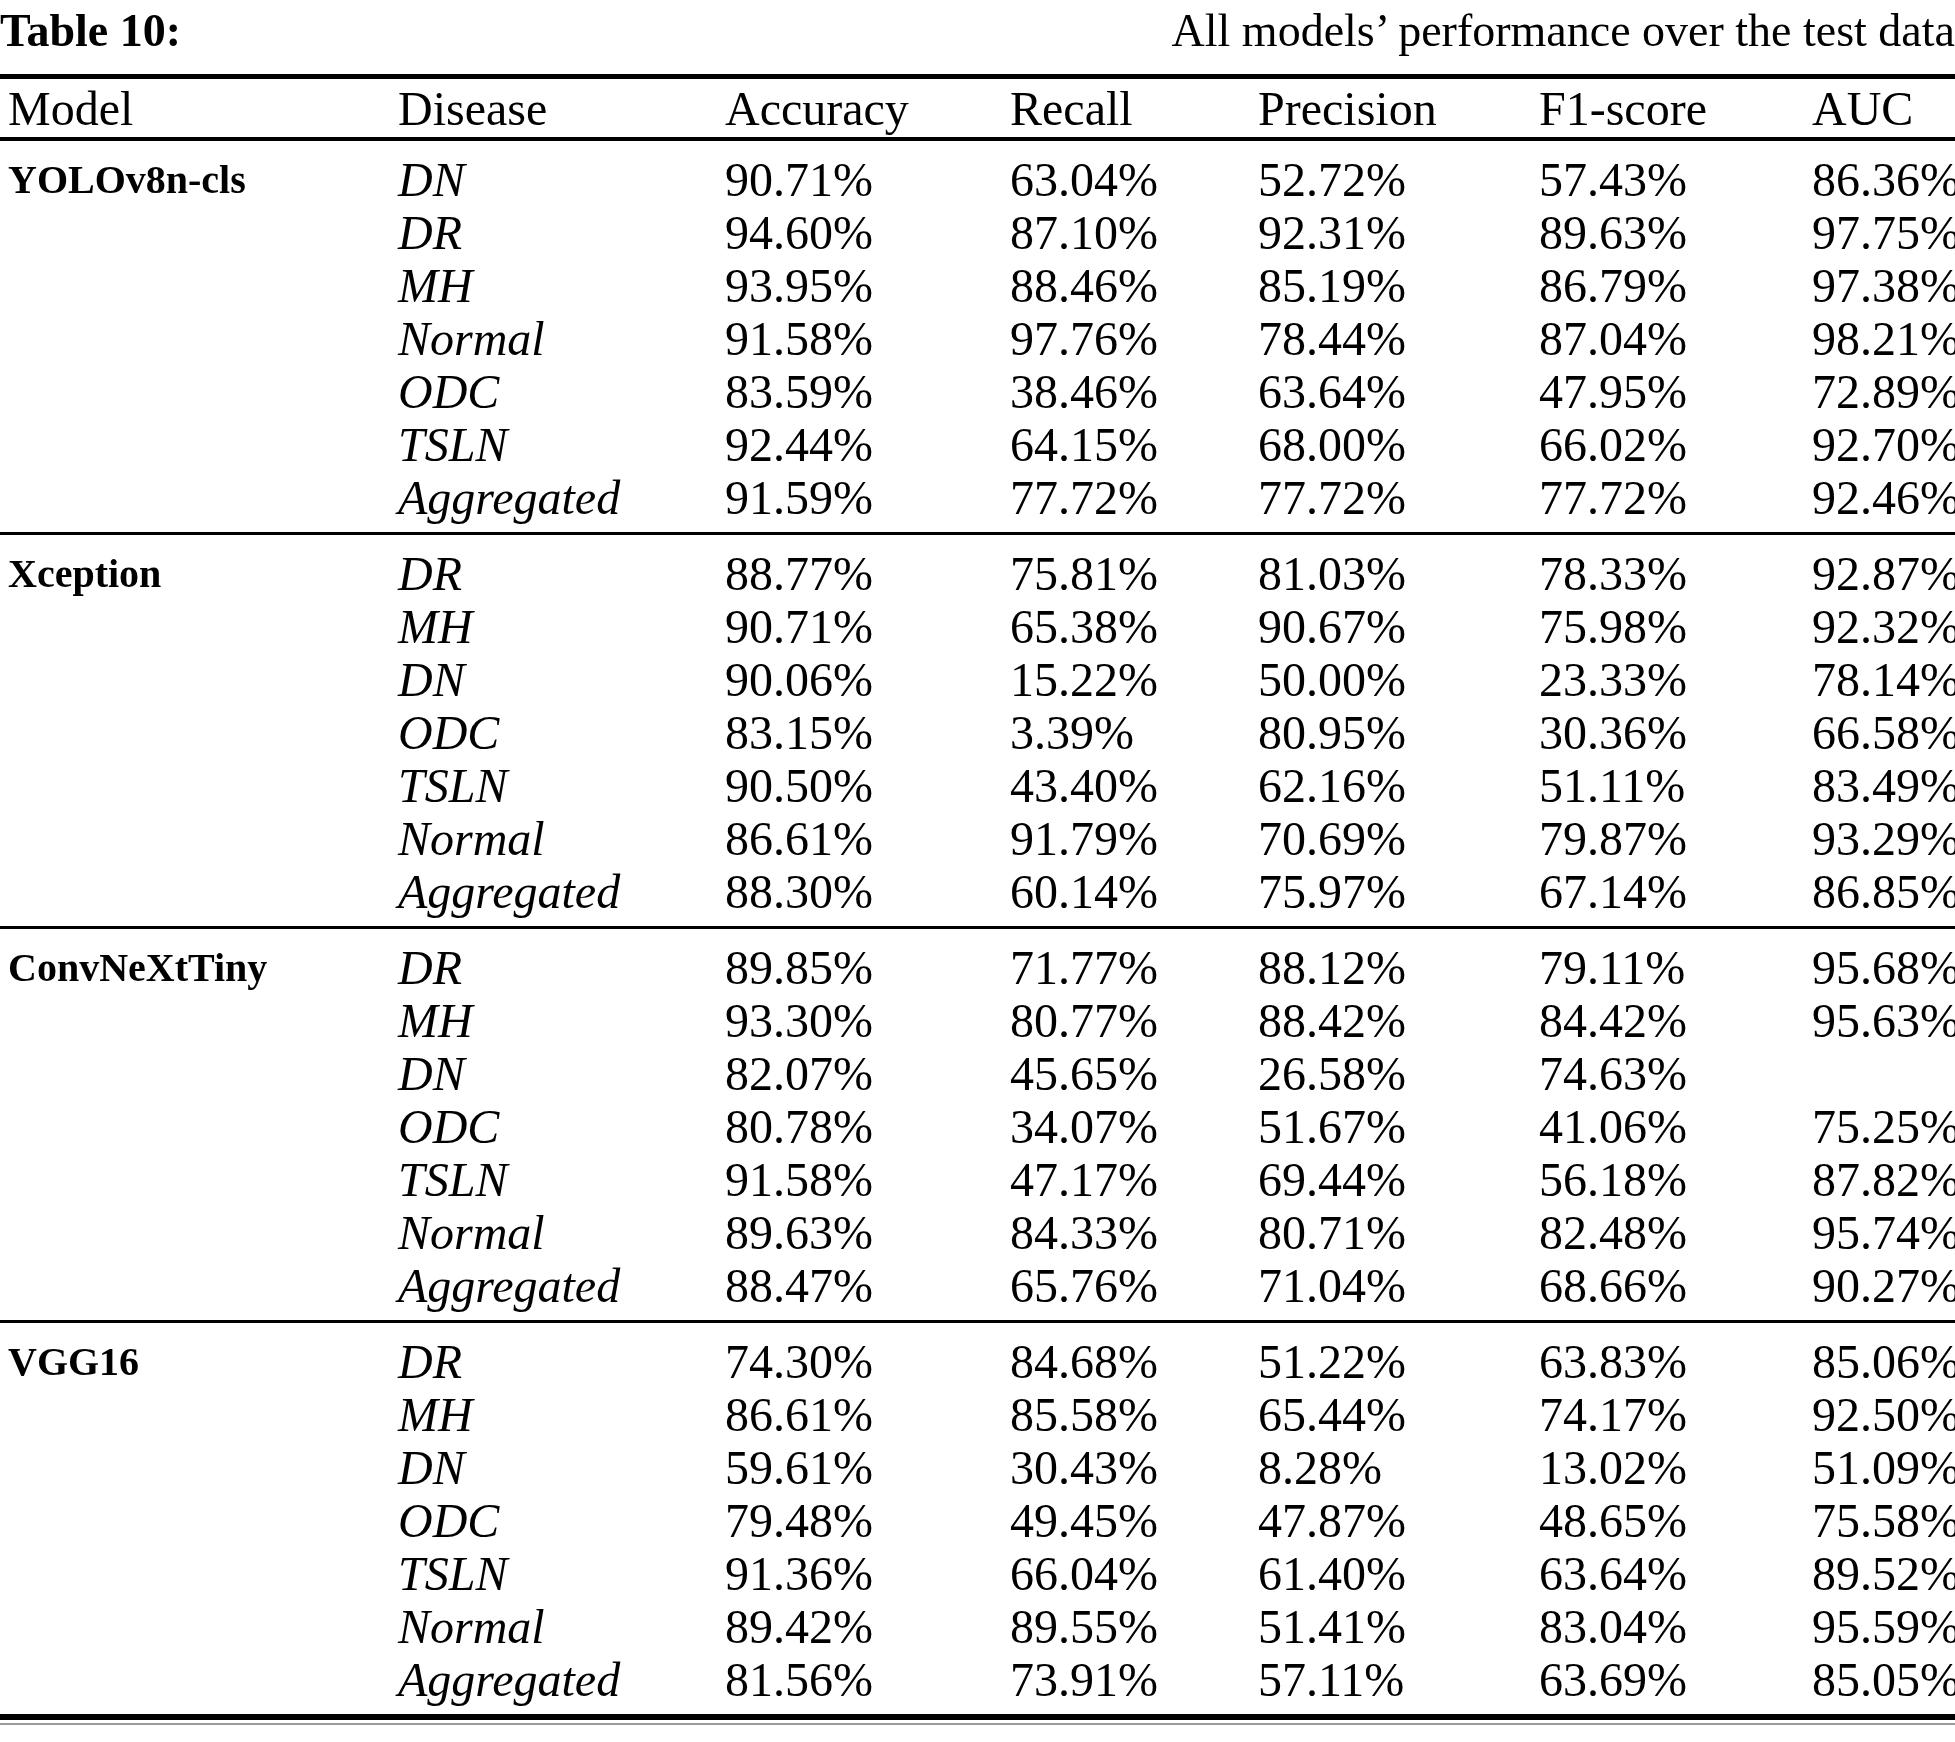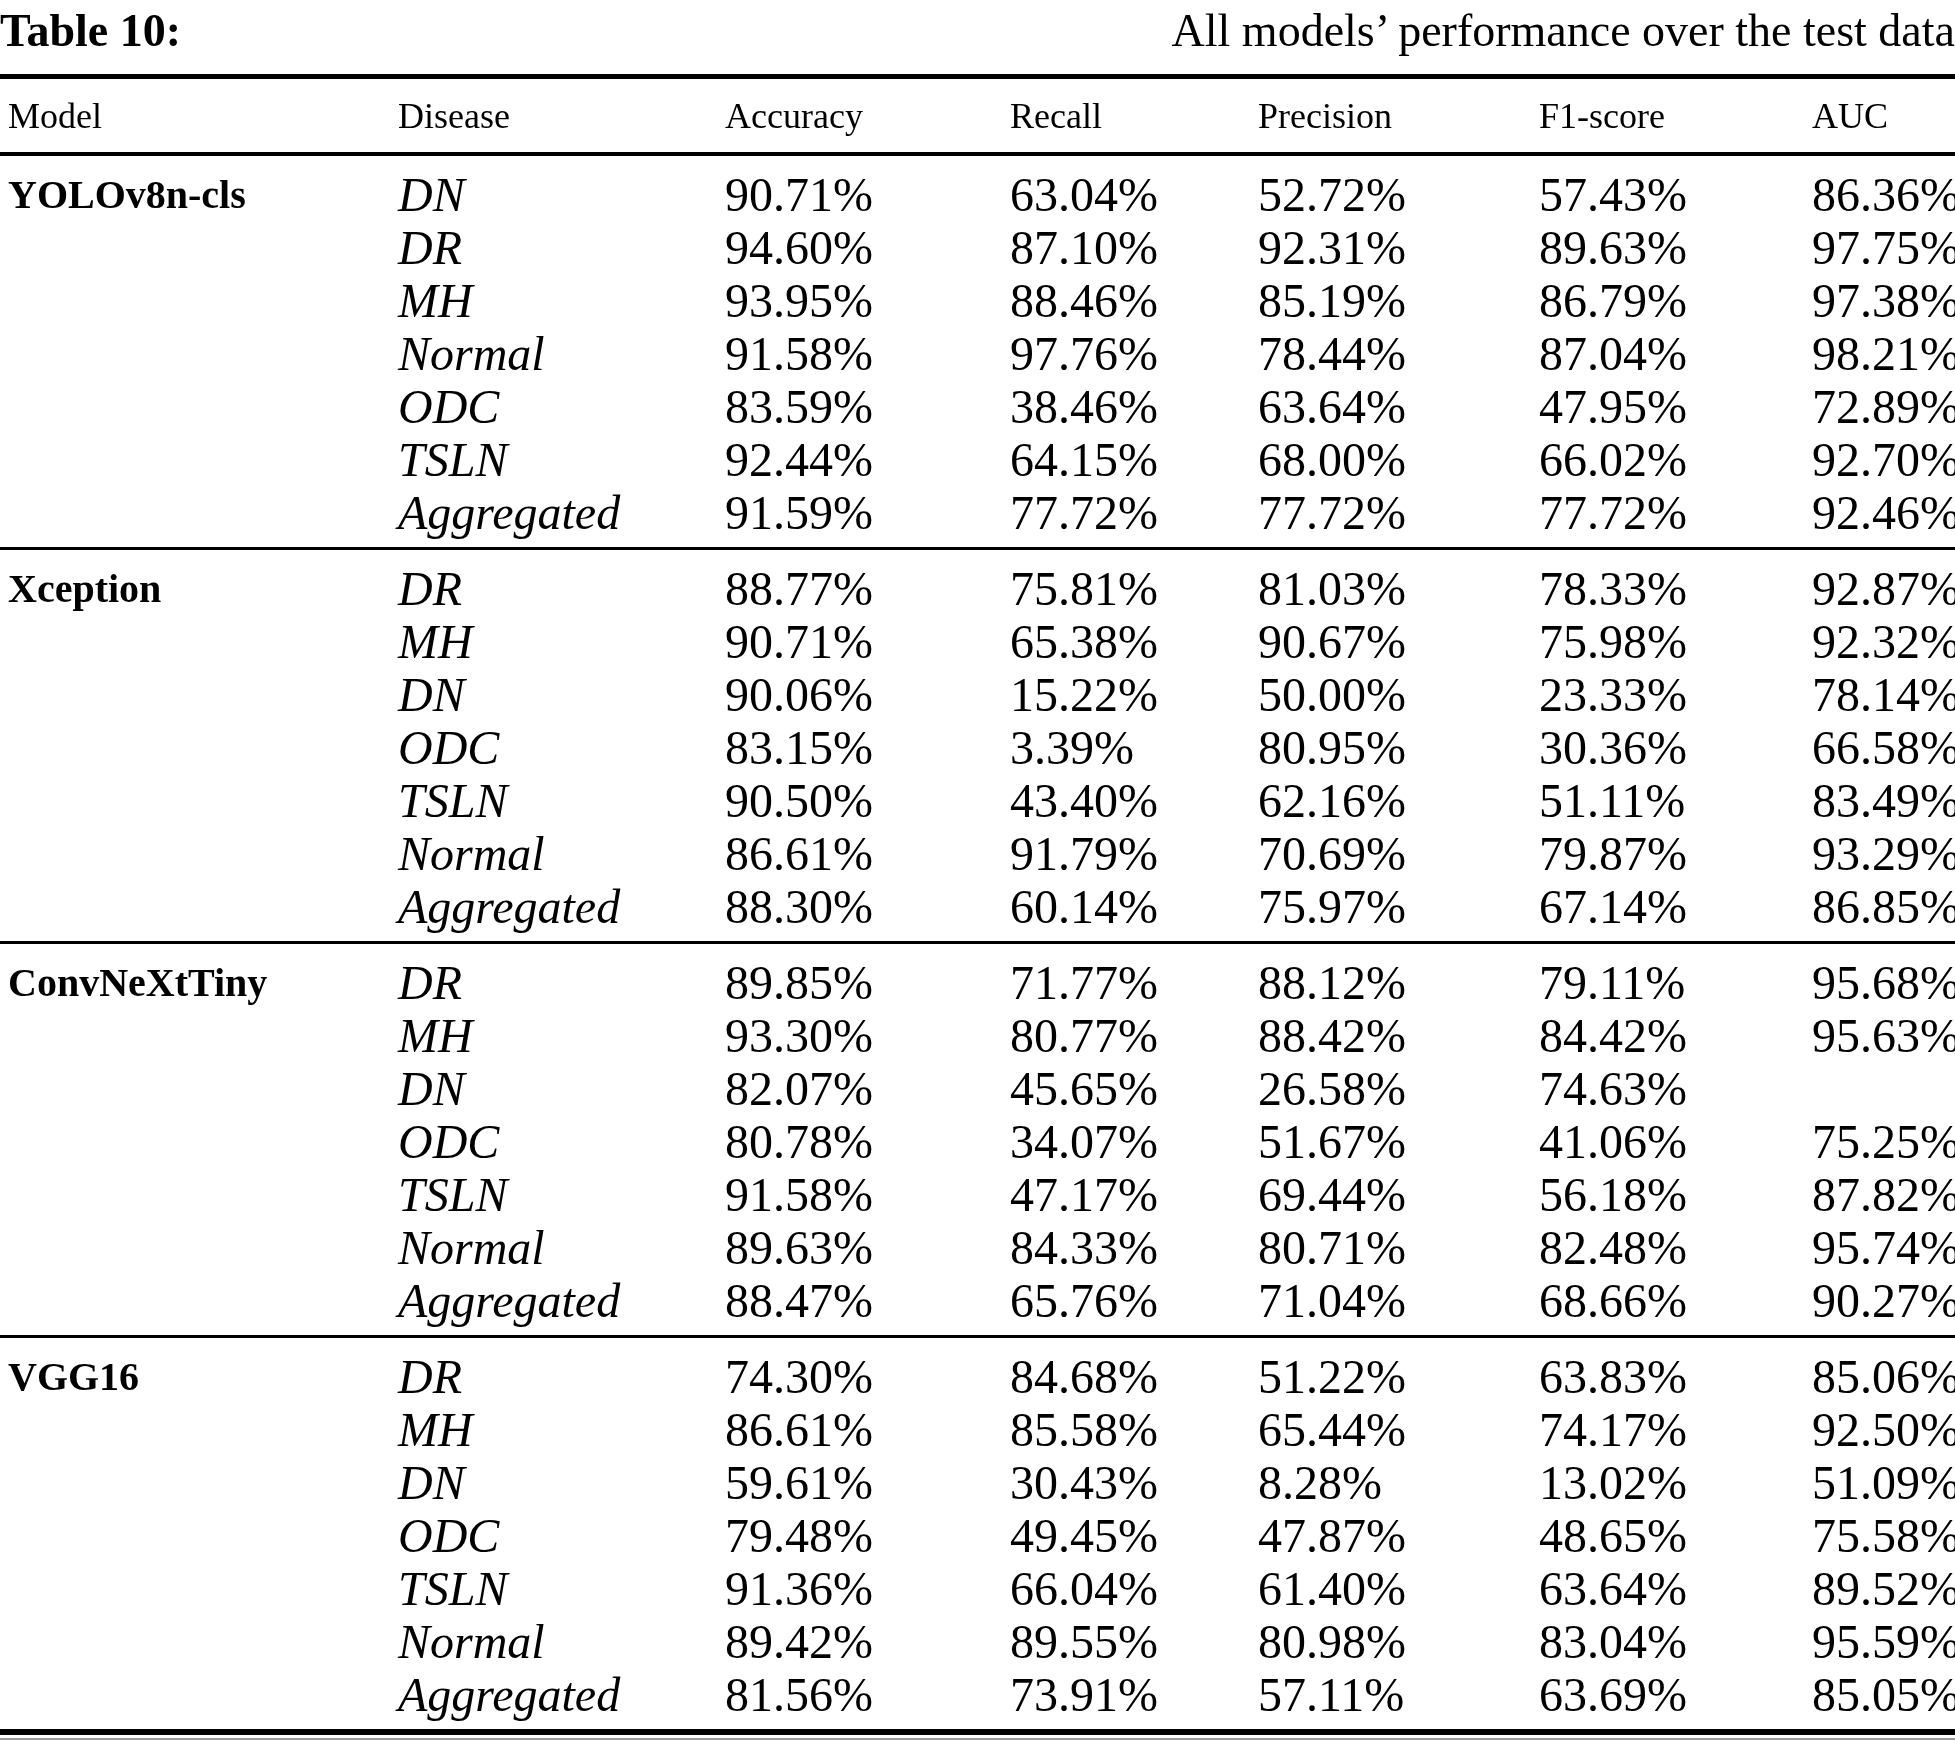--- a/index.html
+++ b/index.html
@@ -31,23 +31,23 @@
   .cols{display:flex;padding-left:8px;box-sizing:border-box;}
   .c-model{width:390px;flex:0 0 390px;}
   .c-dis  {width:327px;flex:0 0 327px;}
   .c-acc  {width:285px;flex:0 0 285px;}
   .c-rec  {width:248px;flex:0 0 248px;}
   .c-prec {width:281px;flex:0 0 281px;}
   .c-f1   {width:273px;flex:0 0 273px;}
   .c-auc  {flex:1 1 auto;}
   
   .header-row{
-    height:73px;
+    height:58px;
     align-items:center;
-    font-size:36px;
+    font-size:48px;
   }
   
   .block{
     position:relative;
     padding:12px 0 8px 0;
     box-sizing:border-box;
   }
   .model-label{
     position:absolute;left:8px;top:12px;
     font-weight:bold;
@@ -315,21 +315,21 @@
       <div class="c-acc">91.36%</div>
       <div class="c-rec">66.04%</div>
       <div class="c-prec">61.40%</div>
       <div class="c-f1">63.64%</div>
       <div class="c-auc">89.52%</div>
     </div>
     <div class="t-row">
       <div class="c-dis">Normal</div>
       <div class="c-acc">89.42%</div>
       <div class="c-rec">89.55%</div>
-      <div class="c-prec">80.98%</div>
+      <div class="c-prec">51.41%</div>
       <div class="c-f1">83.04%</div>
       <div class="c-auc">95.59%</div>
     </div>
     <div class="t-row">
       <div class="c-dis">Aggregated</div>
       <div class="c-acc">81.56%</div>
       <div class="c-rec">73.91%</div>
       <div class="c-prec">57.11%</div>
       <div class="c-f1">63.69%</div>
       <div class="c-auc">85.05%</div>

